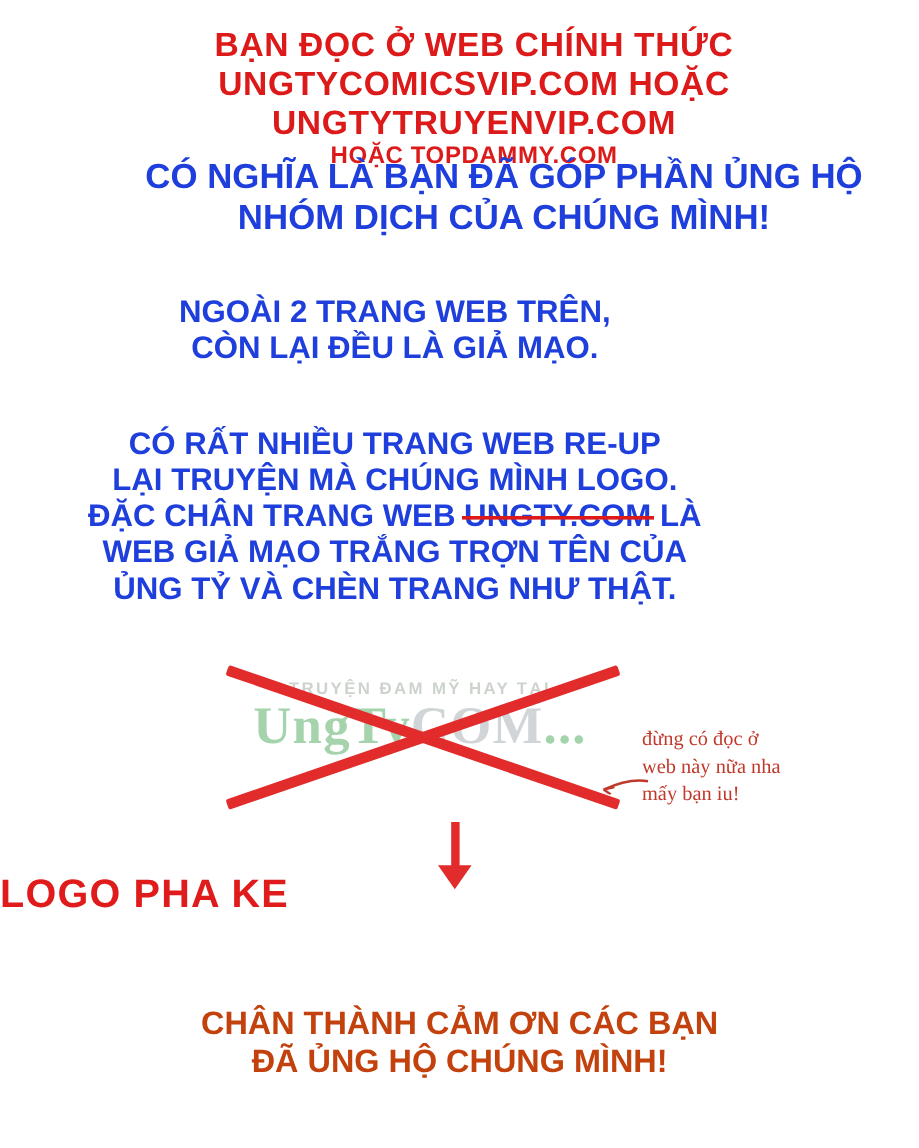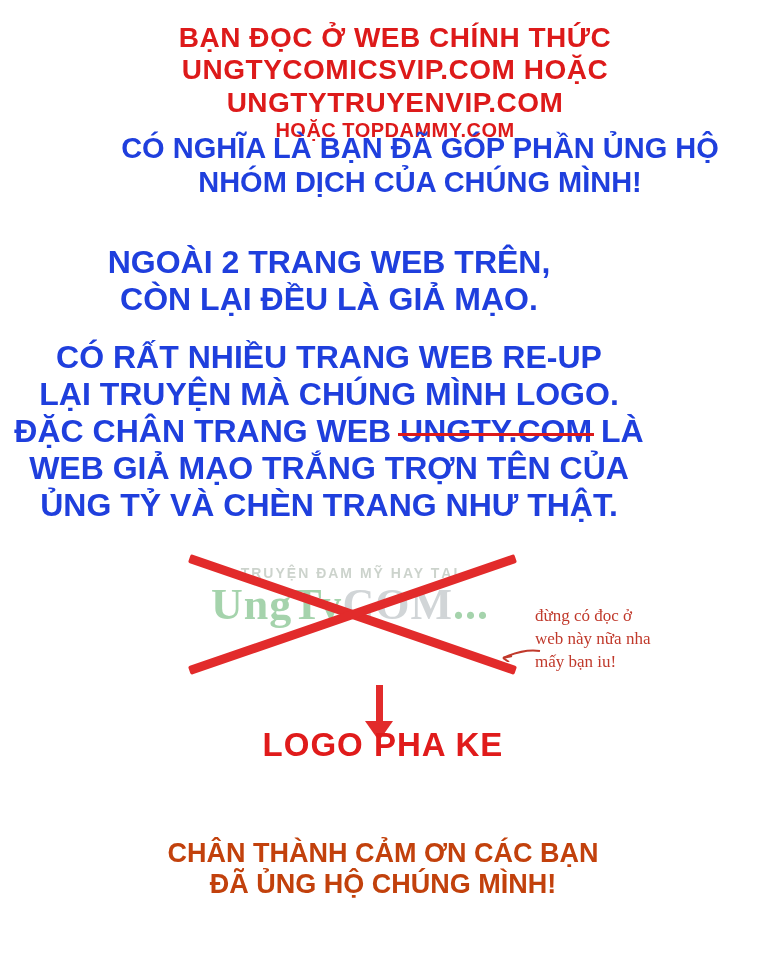--- a/index.html
+++ b/index.html
@@ -51,25 +51,25 @@
     font-size: 29px;
     font-weight: bold;
     padding-left: 37px;
   }
 
   .para-blue {
     position: absolute;
     left: 0;
     width: 658px;
     color: #1f3fdd;
-    font-size: 32px;
+    font-size: 26px;
     font-weight: bold;
   }
   .para-2 { top: 244px; }
-  .para-3 { top: 339px; }
+  .para-3 { top: 354px; }
 
   .strike-wrap {
     position: relative;
     display: inline-block;
     color: #1f3fdd;
   }
   .strike-wrap .bar {
     position: absolute;
     left: -2px;
     right: -2px;
@@ -177,21 +177,21 @@
     border-left: 14px solid transparent;
     border-right: 14px solid transparent;
     border-top: 20px solid #e22b2b;
   }
 
   .logo-fake-label {
     position: absolute;
     top: 726px;
     left: 0;
     width: 766px;
-    text-align: center;
+    text-align: left;
     color: #e01b1b;
     font-size: 33px;
     font-weight: bold;
     letter-spacing: 1px;
   }
 
   .thanks {
     position: absolute;
     top: 838px;
     left: 0;

